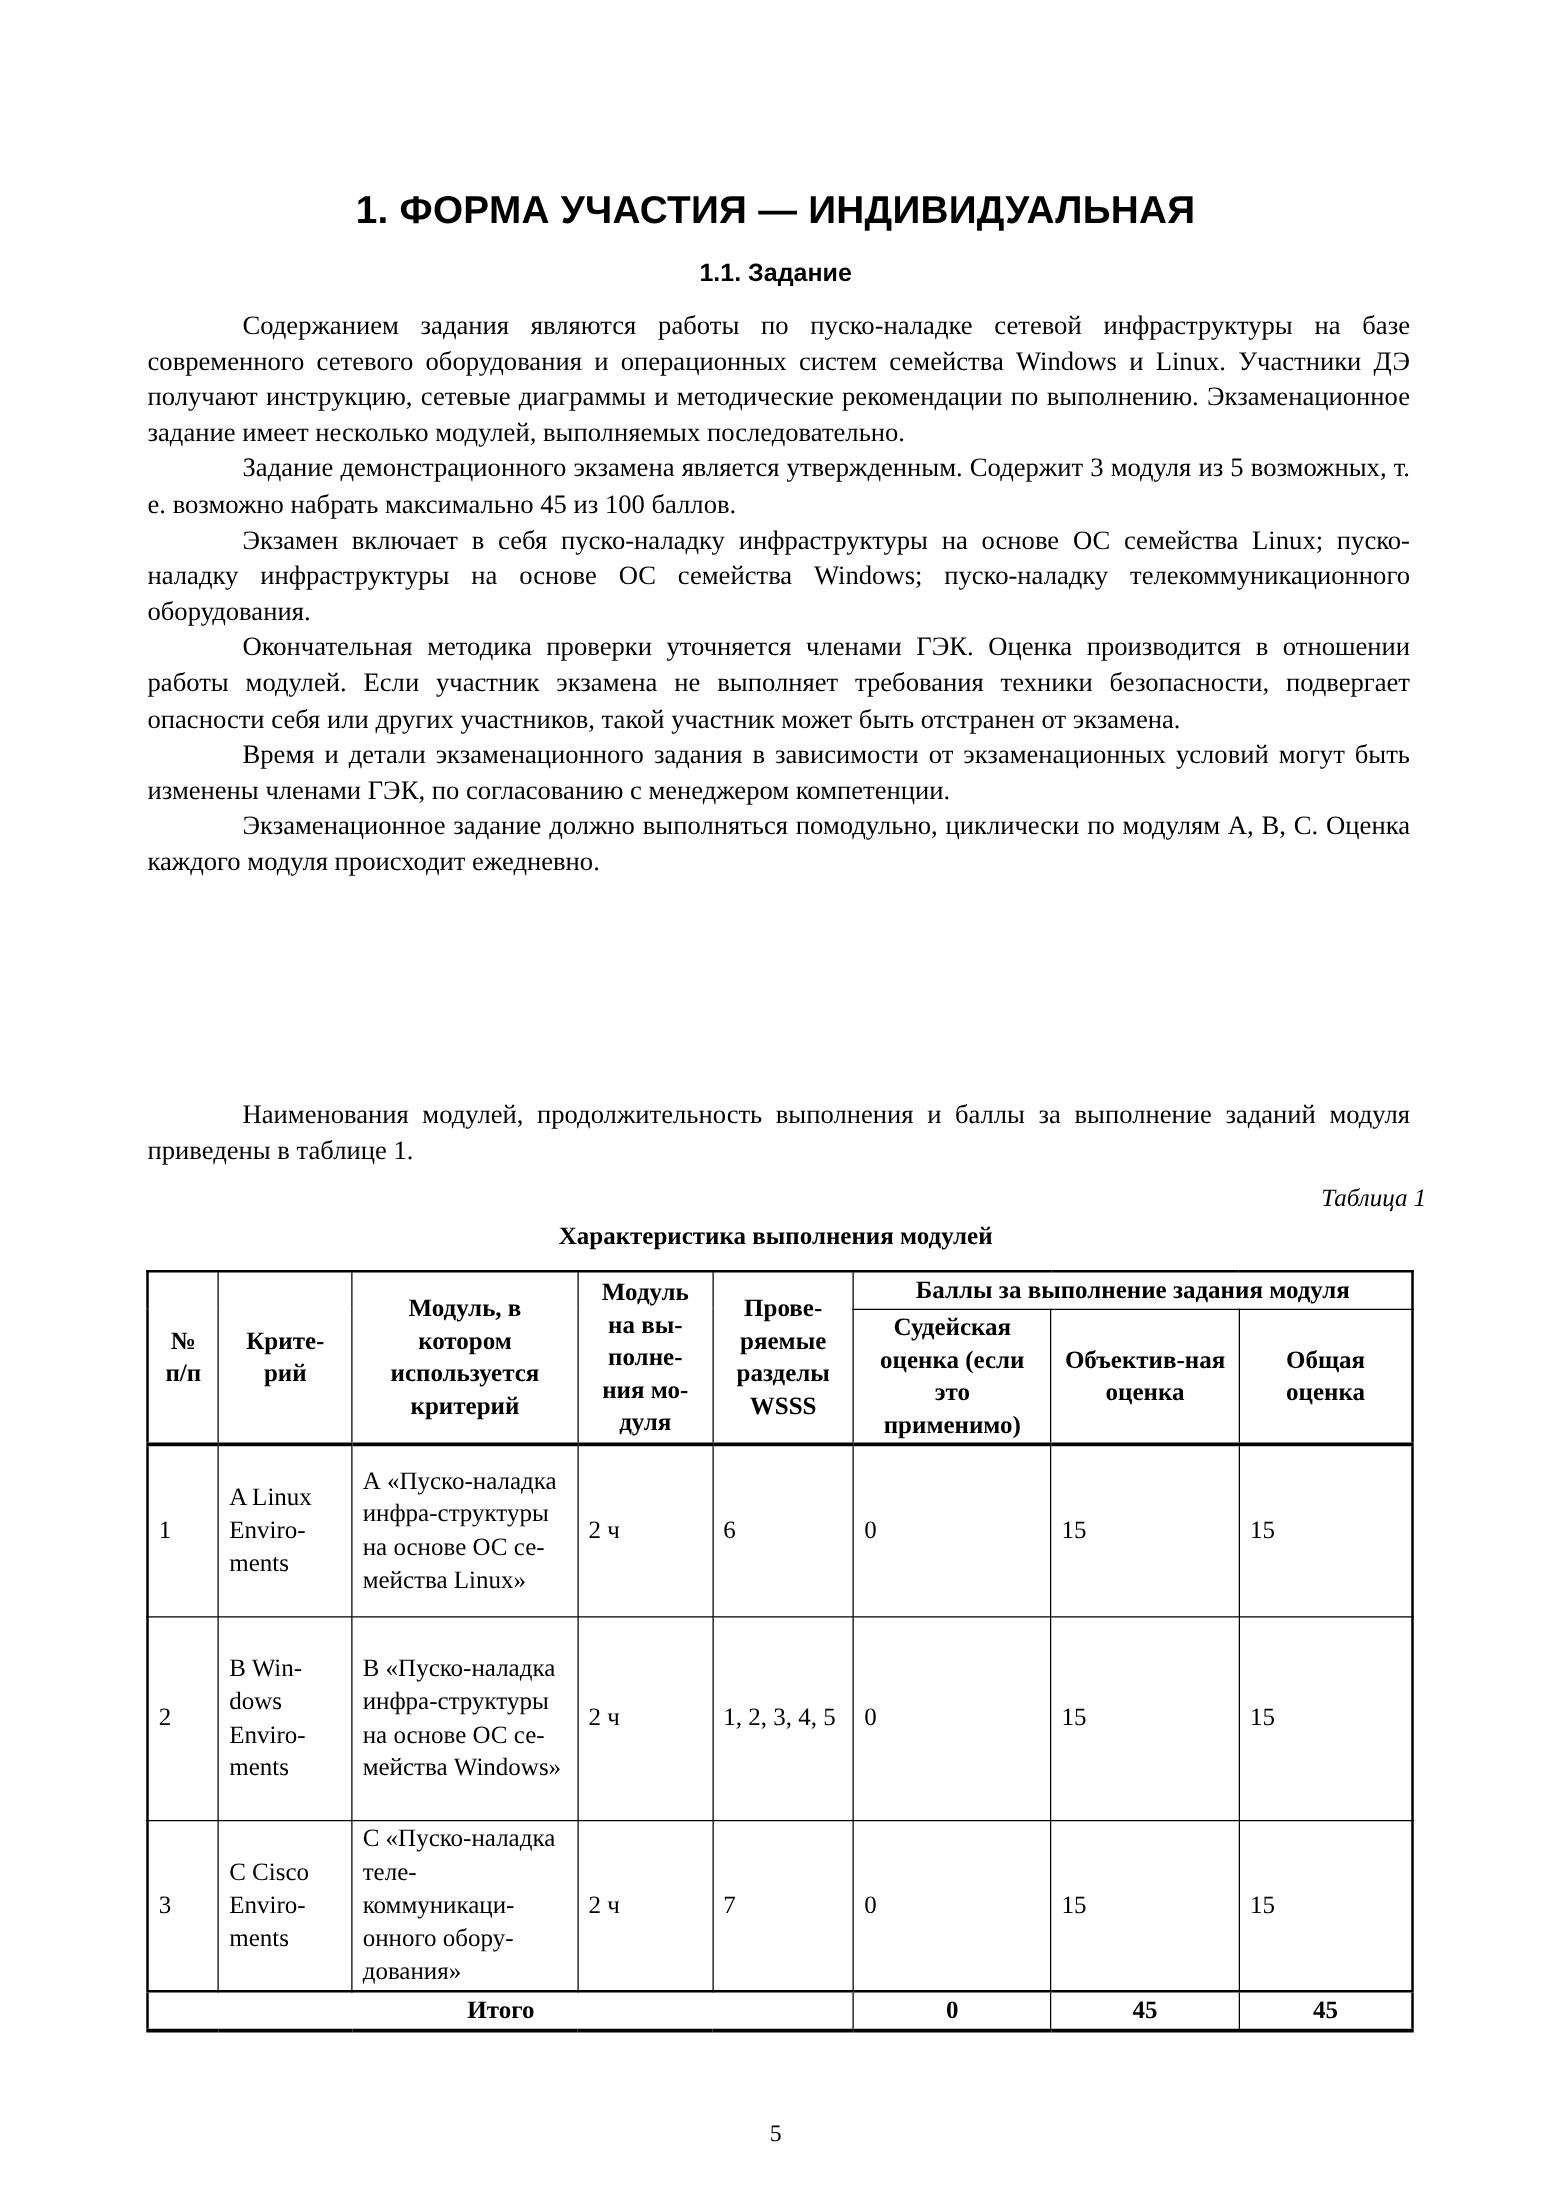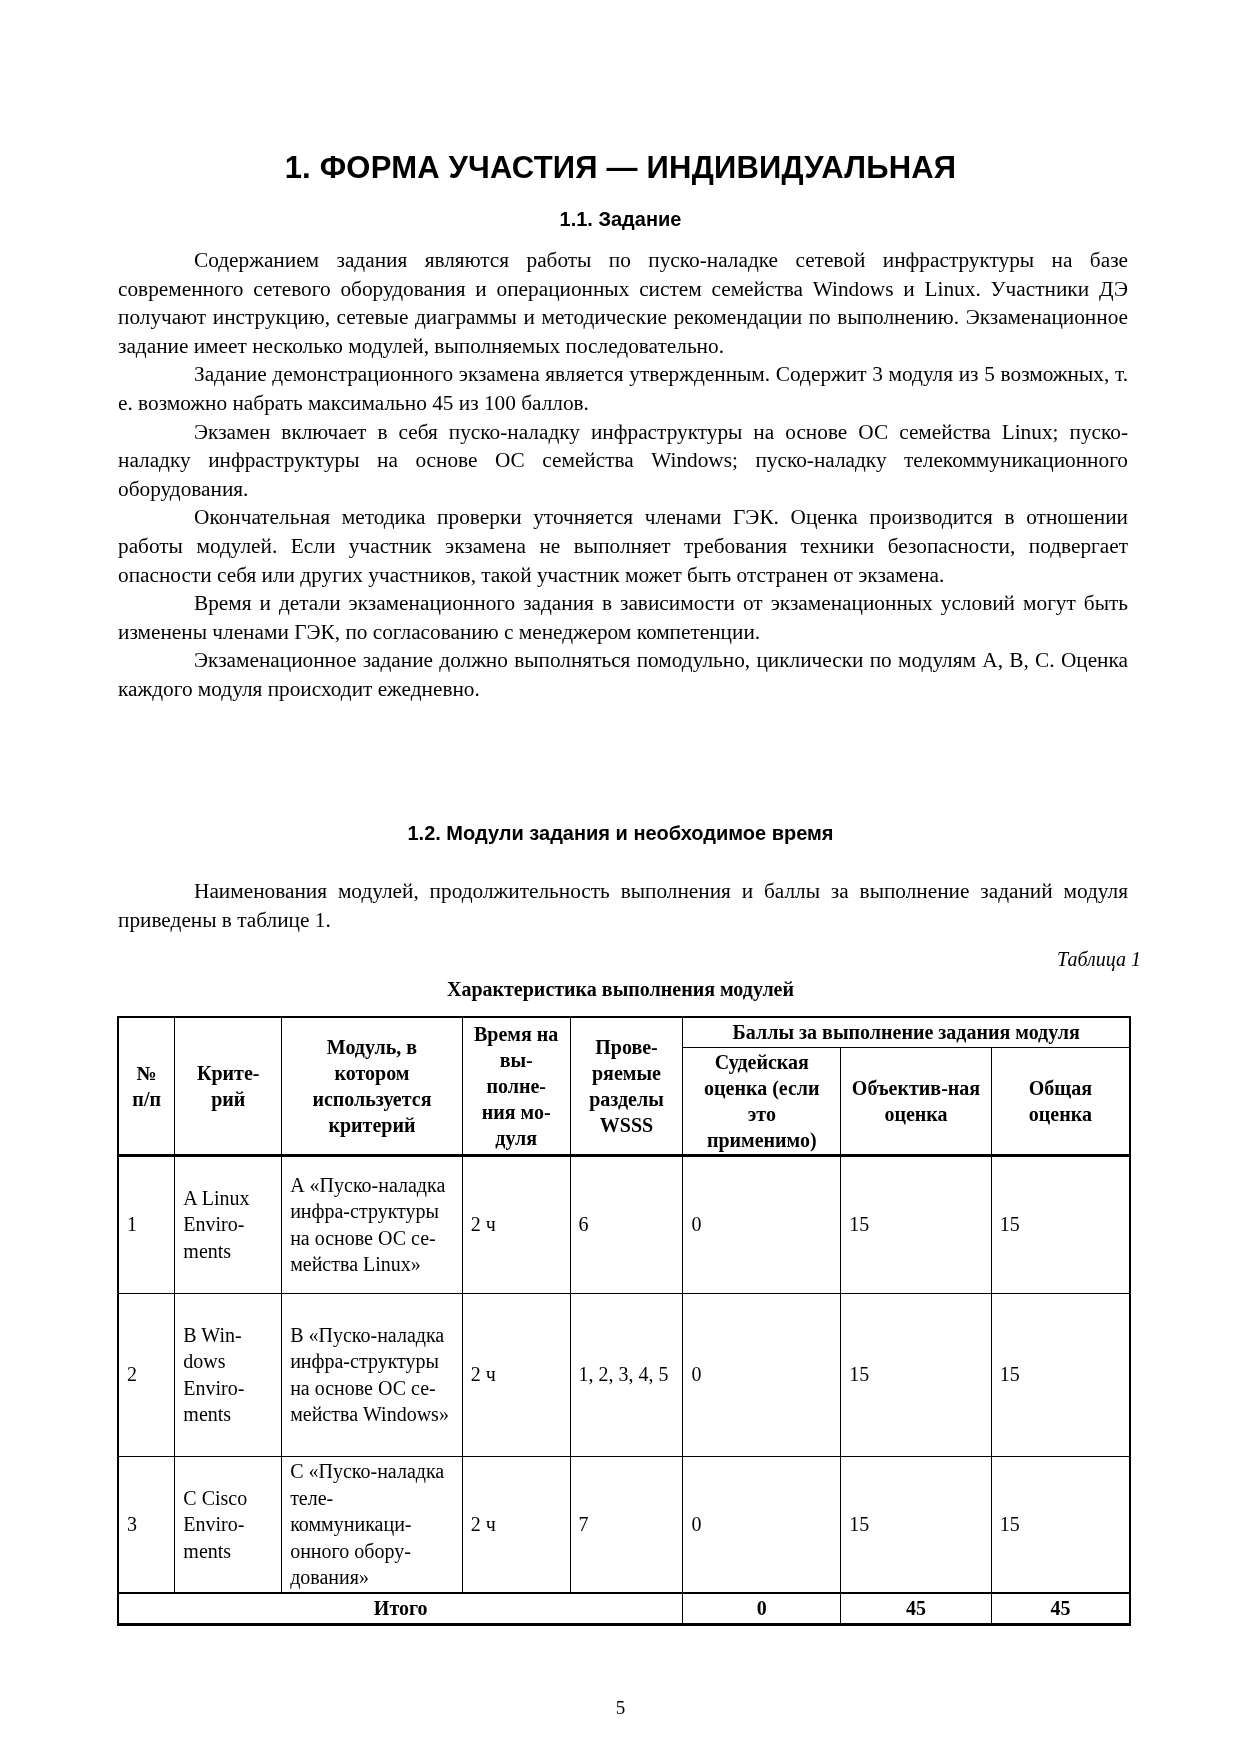--- a/index.html
+++ b/index.html
@@ -57,21 +57,20 @@
 
   <div class="body-text" style="top:214px;">
     <p>Содержанием задания являются работы по пуско-наладке сетевой инфраструктуры на базе современного сетевого оборудования и операционных систем семейства Windows и Linux. Участники ДЭ получают инструкцию, сетевые диаграммы и методические рекомендации по выполнению. Экзаменационное задание имеет несколько модулей, выполняемых последовательно.</p>
     <p>Задание демонстрационного экзамена является утвержденным. Содержит 3 модуля из 5 возможных, т. е. возможно набрать максимально 45 из 100 баллов.</p>
     <p>Экзамен включает в себя пуско-наладку инфраструктуры на основе ОС семейства Linux; пуско-наладку инфраструктуры на основе ОС семейства Windows; пуско-наладку телекоммуникационного оборудования.</p>
     <p>Окончательная методика проверки уточняется членами ГЭК. Оценка производится в отношении работы модулей. Если участник экзамена не выполняет требования техники безопасности, подвергает опасности себя или других участников, такой участник может быть отстранен от экзамена.</p>
     <p>Время и детали экзаменационного задания в зависимости от экзаменационных условий могут быть изменены членами ГЭК, по согласованию с менеджером компетенции.</p>
     <p>Экзаменационное задание должно выполняться помодульно, циклически по модулям A, B, C. Оценка каждого модуля происходит ежедневно.</p>
   </div>
 
-  <div class="h2" style="top:790px;">1.2. Модули задания и необходимое время</div>
 
   <div class="body-text" style="top:845px;">
     <p>Наименования модулей, продолжительность выполнения и баллы за выполнение заданий модуля приведены в таблице 1.</p>
   </div>
 
   <div class="caption-right">Таблица 1</div>
   <div class="table-title">Характеристика выполнения модулей</div>
 
   <table class="modules">
     <colgroup>
@@ -82,21 +81,21 @@
       <col style="width:113px">
       <col style="width:158px">
       <col style="width:151px">
       <col style="width:139px">
     </colgroup>
     <thead>
       <tr style="height:30px;">
         <th rowspan="2">№ п/п</th>
         <th rowspan="2">Крите-рий</th>
         <th rowspan="2">Модуль, в котором используется критерий</th>
-        <th rowspan="2">Время на вы-полне-ния мо-дуля</th>
+        <th rowspan="2">Модуль на вы-полне-ния мо-дуля</th>
         <th rowspan="2">Прове-ряемые разделы WSSS</th>
         <th colspan="3">Баллы за выполнение задания модуля</th>
       </tr>
       <tr style="height:108px;">
         <th>Судейская оценка (если это применимо)</th>
         <th>Объектив-ная оценка</th>
         <th>Общая оценка</th>
       </tr>
     </thead>
     <tbody>

